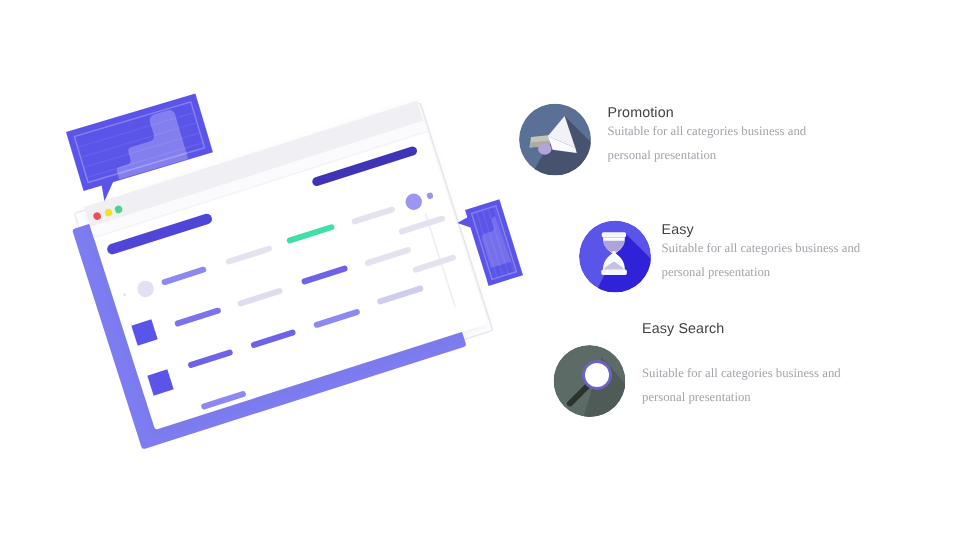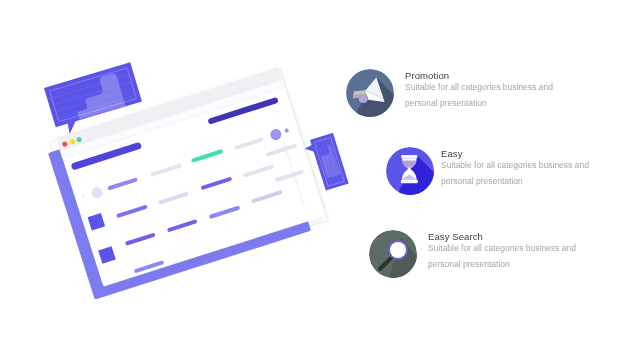--- a/index.html
+++ b/index.html
@@ -39,21 +39,21 @@
            transform:rotate(-16.6deg);}
   .bub-sm{left:310px;top:140px;width:23.6px;height:53px;background:#5b54e8;
            transform:rotate(-17.3deg);}
   .bub-inner{position:absolute;border:1px solid rgba(255,255,255,.26);}
 
   
   .features{position:absolute;left:340px;top:0;width:300px;height:360px;}
   .feature{position:absolute;left:0;top:0;width:300px;height:360px;}
   .fi{position:absolute;width:48px;height:48px;border-radius:50%;overflow:hidden;}
   .ftitle{position:absolute;font-size:9.5px;color:#414146;white-space:nowrap;letter-spacing:.1px;}
-  .fdesc{position:absolute;font-size:8.5px;color:#a2a5ab;white-space:nowrap;}
+  .fdesc{position:absolute;font-size:8.5px;color:#a2a5ab;white-space:nowrap;font-family:Liberation Serif, serif;}
 </style>
 </head>
 <body>
 
 <div class="slide">
 
   <div class="illus">
     <div class="win win-back"></div>
     <div class="win win-purple"></div>
     <div class="win win-main">
@@ -171,19 +171,19 @@
     <div class="feature" style="left:0;top:0;">
       <div class="fi" style="left:29px;top:230px;">
         <svg width="48" height="48" viewBox="0 0 48 48">
           <circle cx="24" cy="24" r="24" fill="#5d6b66"></circle>
           <path d="M32 8 L48 26 L48 48 L20 48 Z" fill="#4e5b57"></path>
           <line x1="26" y1="24" x2="11" y2="39" stroke="#2b3330" stroke-width="4" stroke-linecap="round"></line>
           <circle cx="29" cy="20" r="10" fill="#6a62c9"></circle>
           <circle cx="29" cy="20" r="8" fill="#ffffff"></circle>
         </svg>
       </div>
-      <div class="ftitle" style="left:88px;top:231px;">Easy Search</div>
+      <div class="ftitle" style="left:88px;top:214px;">Easy Search</div>
       <div class="fdesc" style="left:88px;top:243px;">Suitable for all categories business and</div>
       <div class="fdesc" style="left:88px;top:259px;">personal presentation</div>
     </div>
 
   </div>
 </div>
 
 </body></html>

